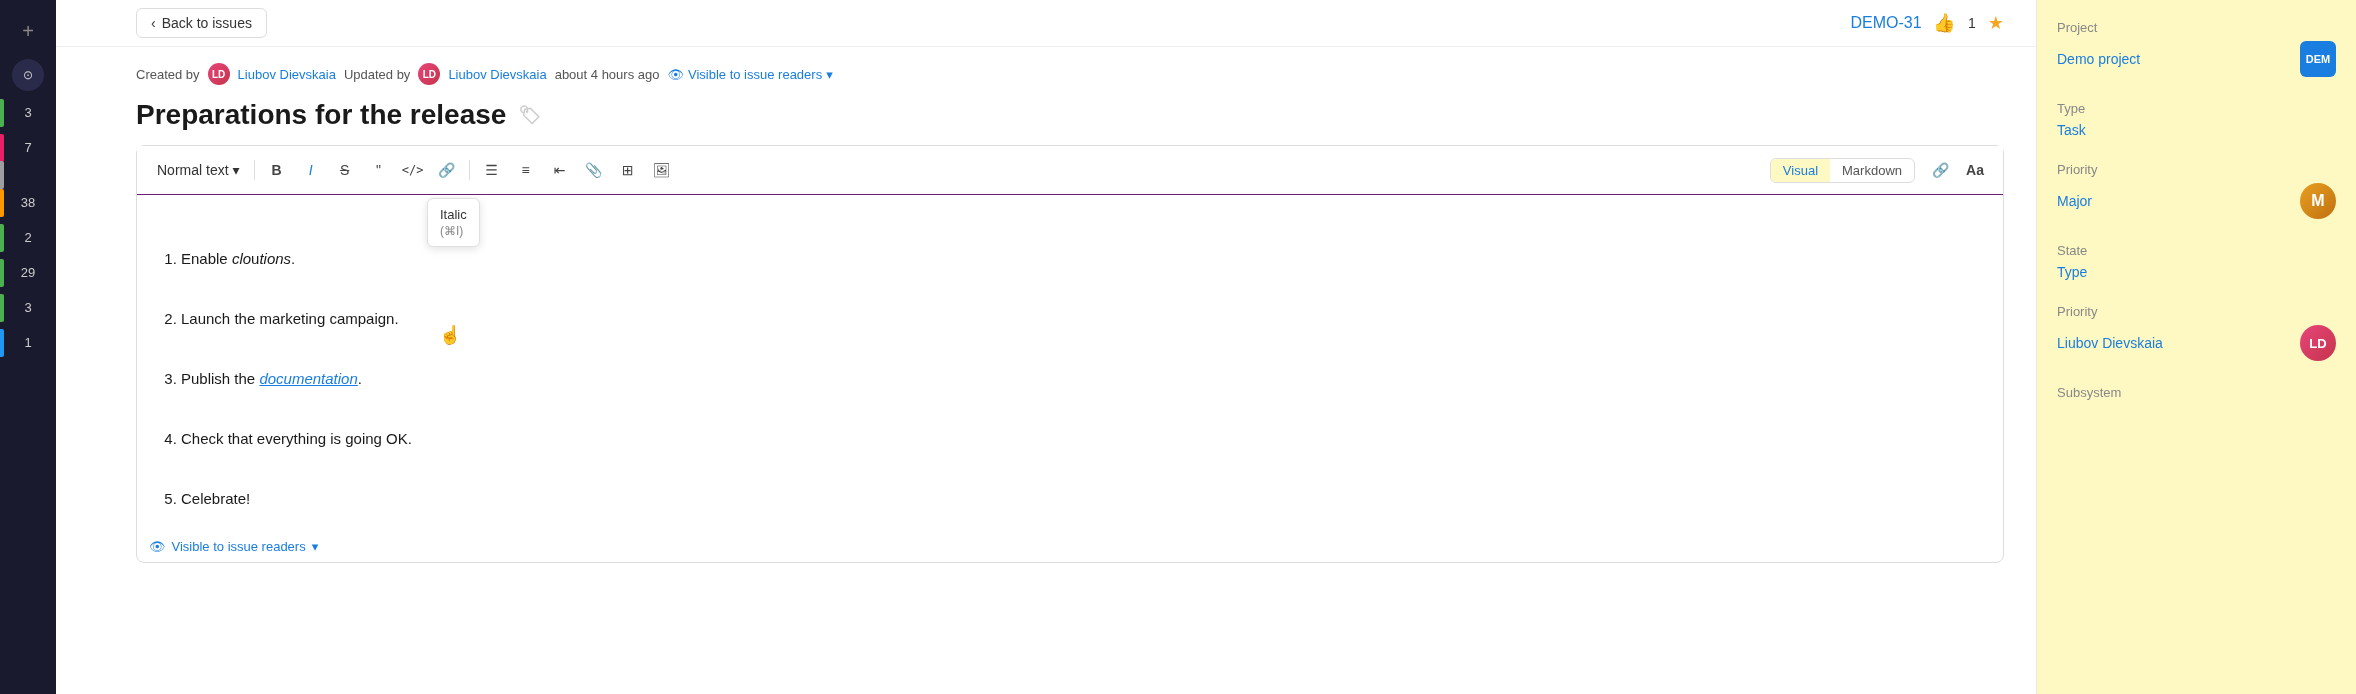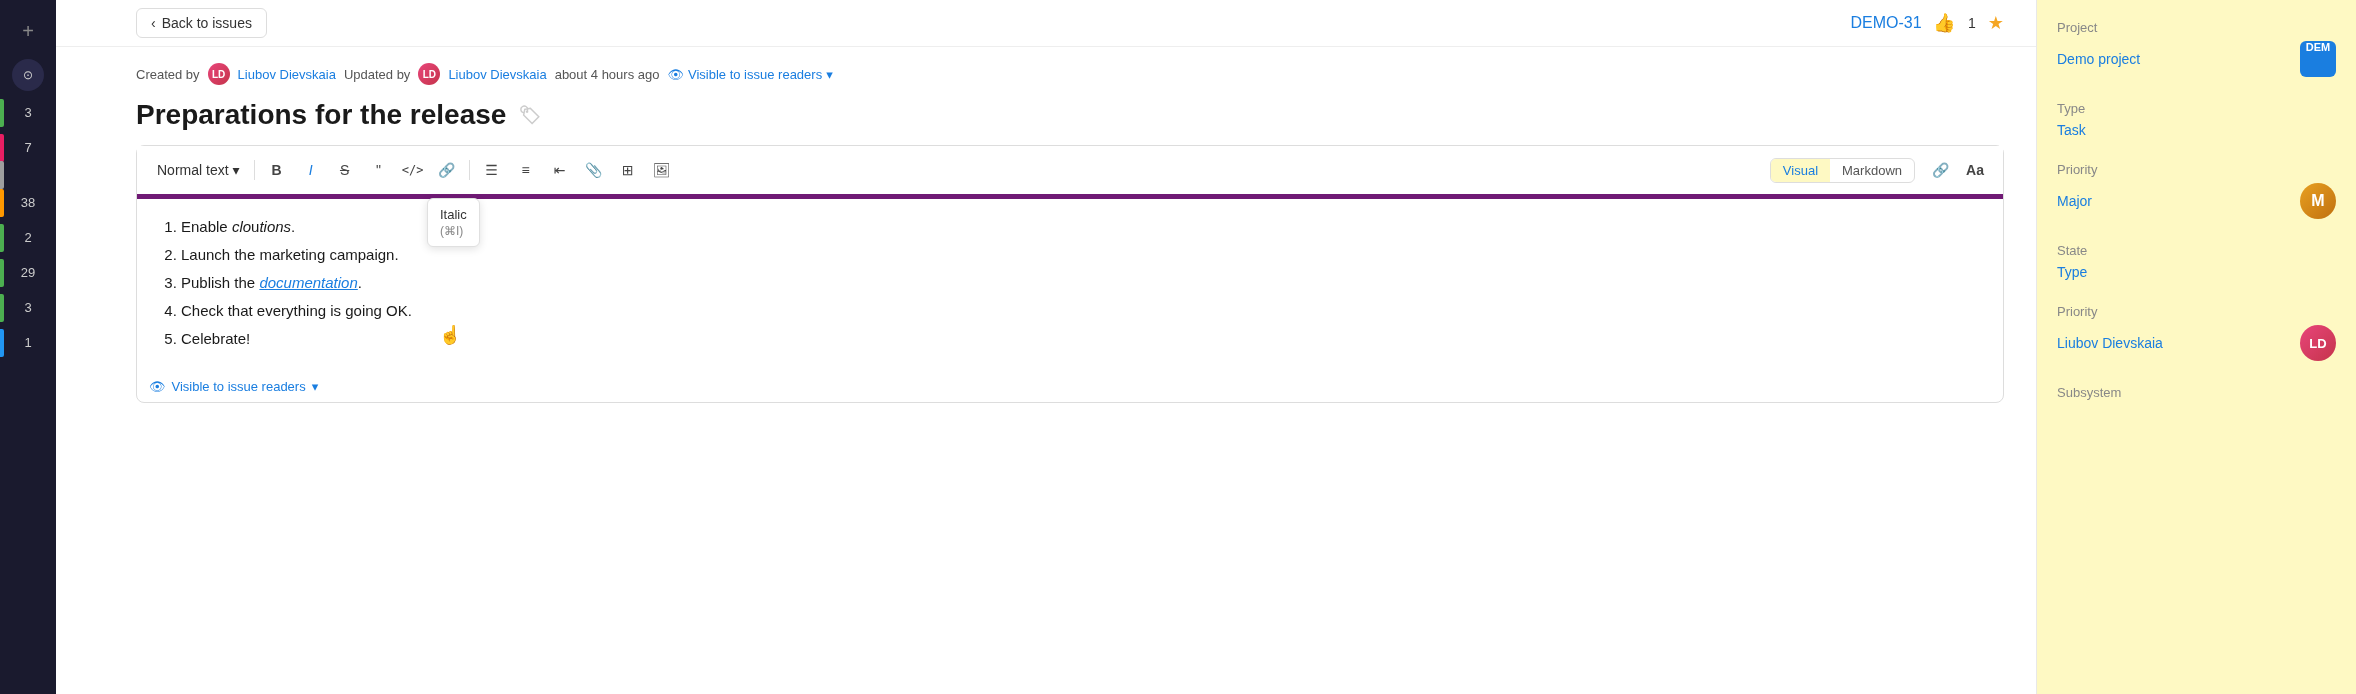--- a/index.html
+++ b/index.html
@@ -163,21 +163,21 @@
       border: 1px solid #ddd;
       border-radius: 8px;
       overflow: visible;
       position: relative;
     }
     .toolbar {
       display: flex;
       align-items: center;
       gap: 2px;
       padding: 8px 12px;
-      border-bottom: 5px solid #701a75;
+      border-bottom: 1px solid #701a75;
       background: #fff;
       flex-wrap: wrap;
     }
     .toolbar-btn {
       width: 32px; height: 32px;
       display: flex; align-items: center; justify-content: center;
       border: none;
       background: transparent;
       cursor: pointer;
       border-radius: 4px;
@@ -248,20 +248,21 @@
       padding: 16px 20px;
       min-height: 160px;
       font-size: 15px;
       line-height: 1.6;
     }
     .editor-body ol {
       padding-left: 24px;
     }
     .editor-body li {
       margin-bottom: 4px;
+      margin-top: 36px;
     }
     .link-text {
       color: #1a7ee0;
       text-decoration: underline;
       font-style: italic;
     }
 
     
     .editor-footer {
       display: flex;
@@ -324,21 +325,21 @@
     }
     .sidebar-row {
       display: flex;
       align-items: center;
       justify-content: space-between;
     }
     .project-badge {
       width: 36px; height: 36px;
       border-radius: 6px;
       background: #1a7ee0;
-      display: flex; justify-content: center;
+      display: flex; align-items: center; justify-content: center;
       color: #fff;
       font-size: 11px;
       font-weight: 700;
     }
     .priority-avatar {
       width: 36px; height: 36px;
       border-radius: 50%;
       background: linear-gradient(135deg, #e8a020, #c07010);
       display: flex; align-items: center; justify-content: center;
       color: #fff;

